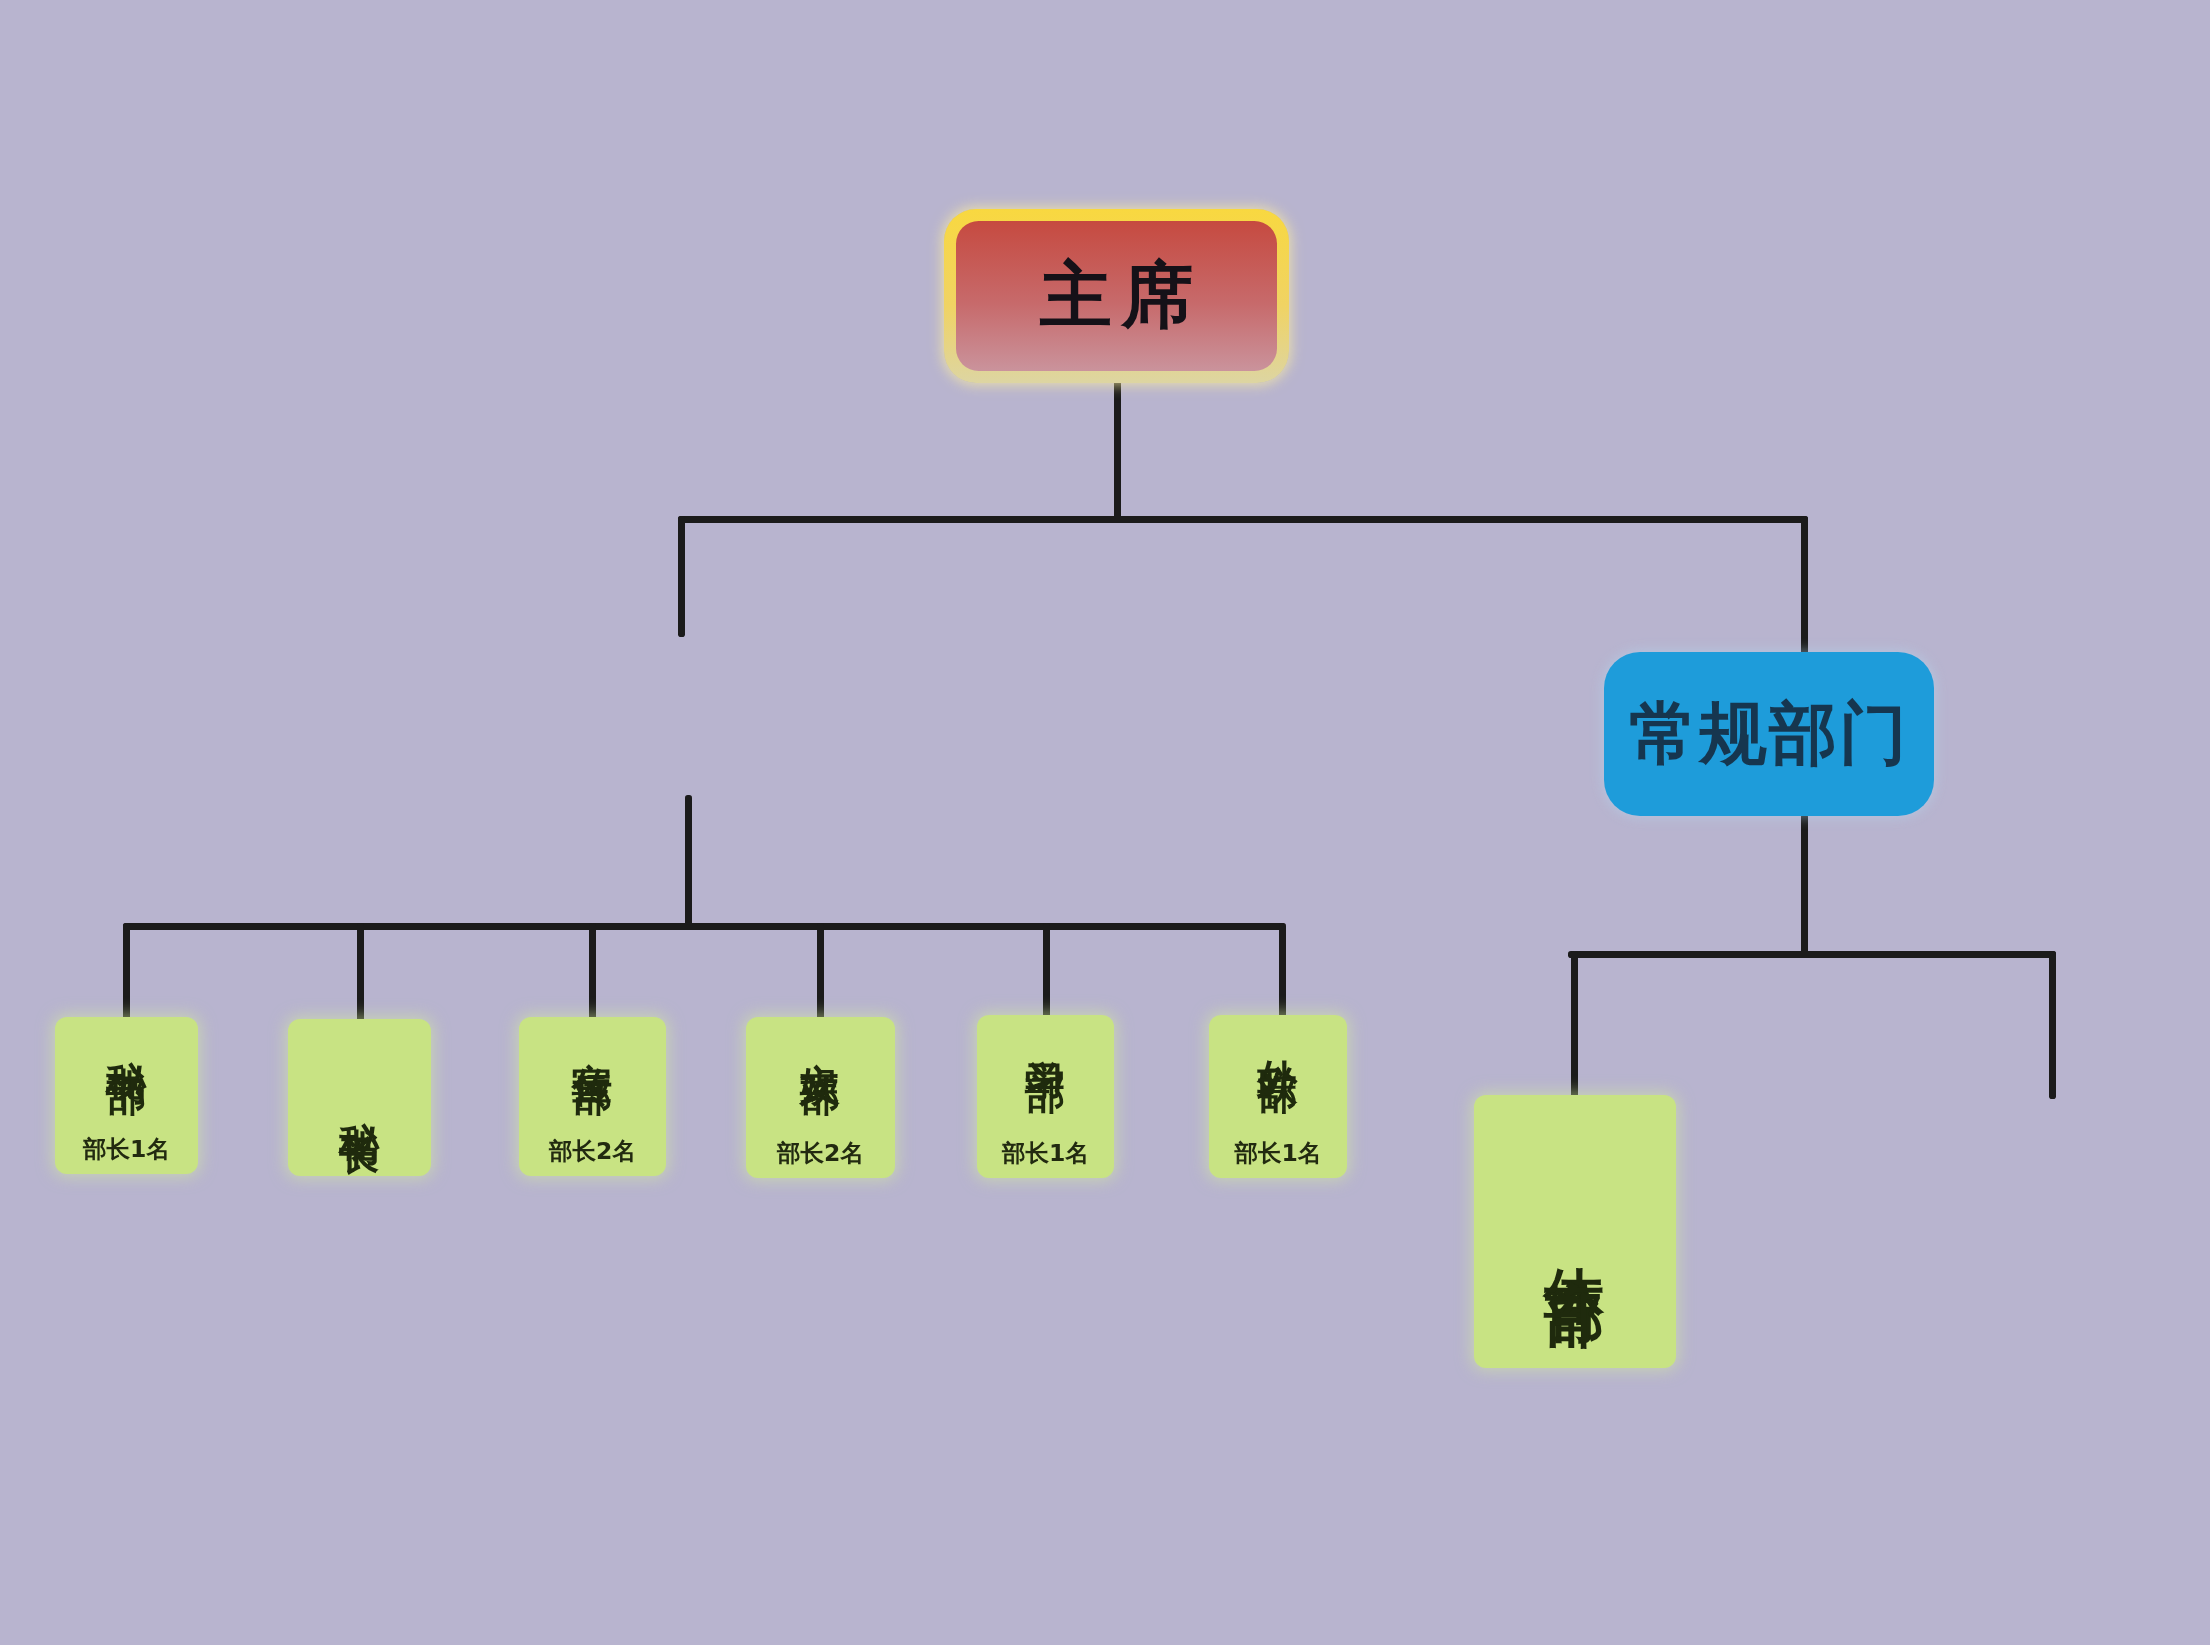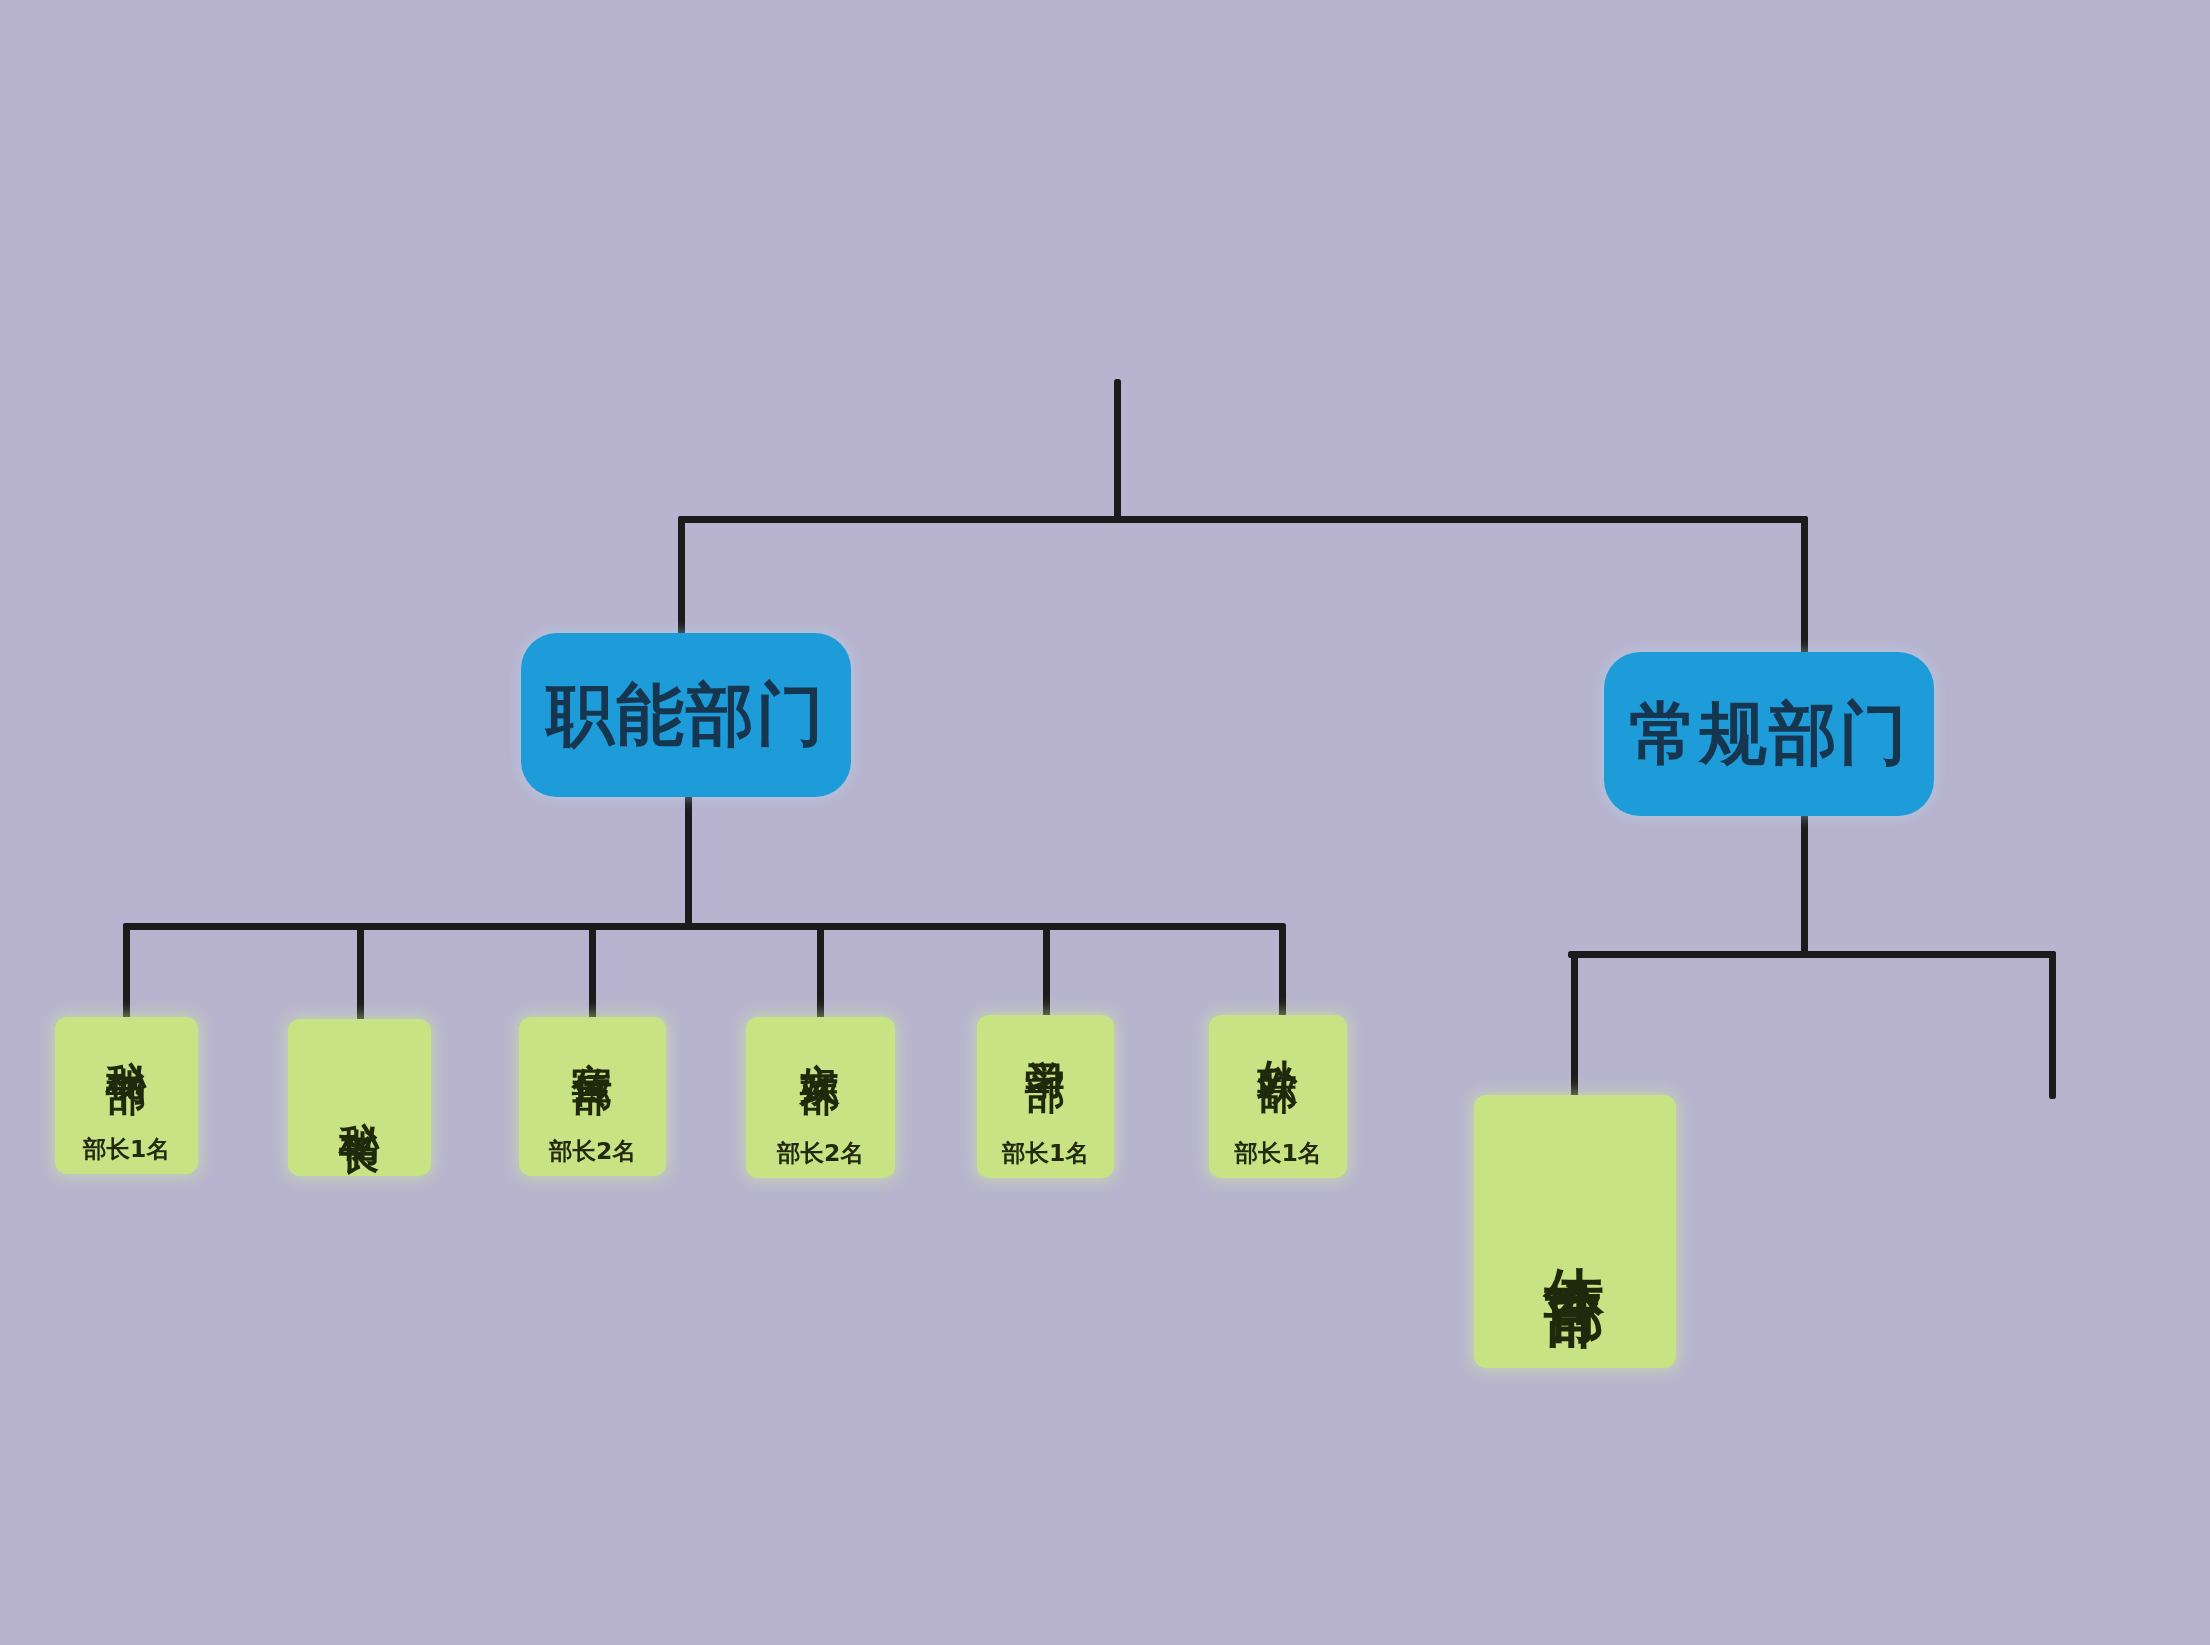--- a/index.html
+++ b/index.html
@@ -114,24 +114,26 @@
   <div class="line" style="left:589px;  top:923px; width:6.6px; height:96px;"></div>
   <div class="line" style="left:817px;  top:923px; width:6.6px; height:96px;"></div>
   <div class="line" style="left:1043px; top:923px; width:6.6px; height:94px;"></div>
   <div class="line" style="left:1279px; top:923px; width:6.6px; height:94px;"></div>
 
   <div class="line" style="left:1801px; top:814px;  width:6.6px;   height:141px;"></div>
   <div class="line" style="left:1568px; top:951px; width:488px; height:6.6px;"></div>
   <div class="line" style="left:1571px; top:951px; width:6.6px; height:146px;"></div>
   <div class="line" style="left:2049px; top:951px; width:6.6px; height:148px;"></div>
 
+  <div class="node-root-outer">
+    <div class="node-root-inner">
+      <span class="label">主席</span>
+    </div>
+  </div>
 
-  <div class="node-branch branch-left">
-    <span class="label">职能部门</span>
-  </div>
   <div class="node-branch branch-right">
     <span class="label">常规部门</span>
   </div>
 
   <div class="node-leaf leaf-small with-caption" style="left:55px;">
     <span class="vname">秘书部</span>
     <span class="caption">部长1名</span>
   </div>
 
   <div class="node-leaf leaf-small" style="left:288px; top:1019px;">

